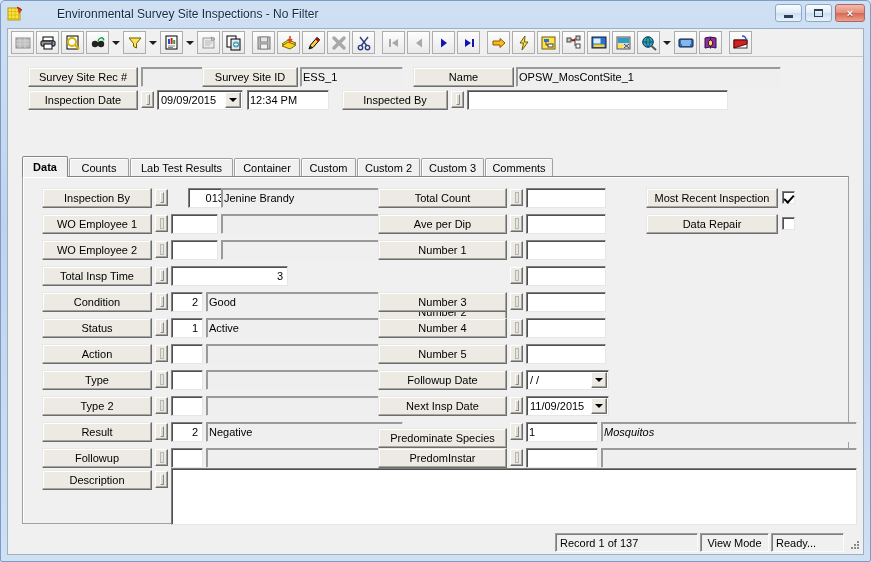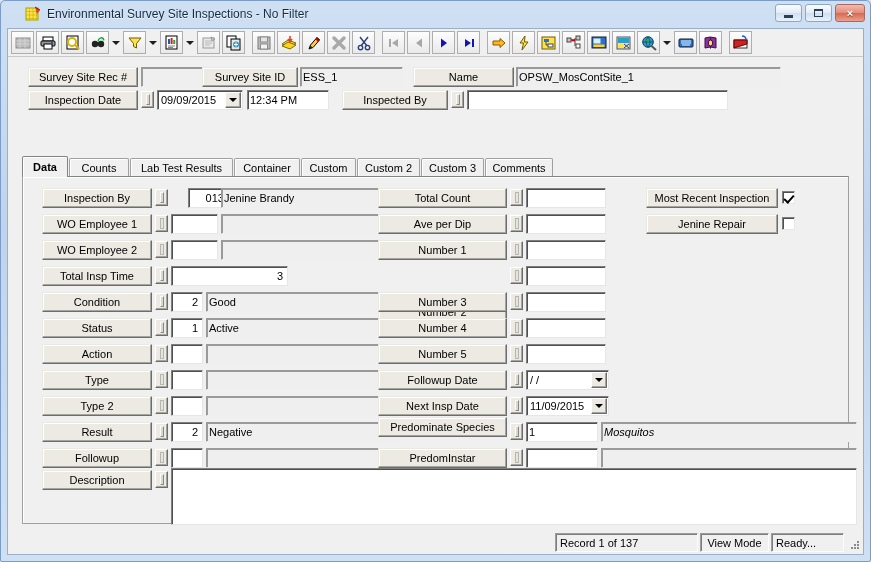--- a/index.html
+++ b/index.html
@@ -17,22 +17,23 @@
     width: 871px; height: 562px;
     background: linear-gradient(180deg,#cfe0f3 0%, #bfd4ec 40%, #cfe0f3 100%);
     border: 1px solid #7a9cc6;
     border-radius: 5px 5px 2px 2px;
     padding: 0;
   }
   
   .titlebar {
     height: 26px;
     display: flex; align-items: center;
-    padding: 0 4px 0 24px;
+    padding: 0 4px 0 6px;
     position: relative;
+    gap: 28px;
   }
   .title-icon {
     width: 16px; height: 16px; flex: 0 0 16px;
     margin-right: 6px; position: relative;
   }
   .title-text {
     font-size: 12px; color: #102a43;
     font-family: "Liberation Sans", sans-serif;
     white-space: nowrap;
     text-shadow: 0 1px 0 rgba(255,255,255,.75);
@@ -644,37 +645,37 @@
             <div class="btn3d abs" style="left: 355px; top: 219px; width: 129px; height: 20px;">Next Insp Date</div>
             <div class="lk abs" style="left: 487px; top: 220px;">
               <i></i>
             </div>
             <div class="inp abs" style="left: 503px; top: 219px; width: 83px; height: 20px; padding: 0px;">
               <span style="flex:1;padding-left:3px;">11/09/2015</span>
               <span class="cmb-btn">
                 <span class="arr"></span>
               </span>
             </div>
-            <div class="btn3d abs" style="left: 355px; top: 240px; width: 129px; height: 20px;">Predominate Species</div>
+            <div class="btn3d abs" style="left: 355px; top: 251px; width: 129px; height: 20px;">Predominate Species</div>
             <div class="lk abs" style="left: 487px; top: 246px;">
               <i></i>
             </div>
             <div class="inp abs" style="left: 503px; top: 245px; width: 72px; height: 20px;">1</div>
             <div class="inp ro abs" style="left: 578px; top: 245px; width: 256px; height: 20px; font-style: italic;">Mosquitos</div>
             <div class="btn3d abs" style="left: 355px; top: 271px; width: 129px; height: 20px;">PredomInstar</div>
             <div class="lk abs dim" style="left: 487px; top: 272px;">
               <i></i>
             </div>
             <div class="inp abs" style="left: 503px; top: 271px; width: 72px; height: 20px;"></div>
             <div class="inp ro abs" style="left: 578px; top: 271px; width: 256px; height: 20px;"></div>
           </div>
         <div id="right-col">
             <div class="btn3d abs" style="left: 623px; top: 11px; width: 132px; height: 20px;">Most Recent Inspection</div>
             <div class="chk abs on" style="left: 759px; top: 14px;"></div>
-            <div class="btn3d abs" style="left: 623px; top: 37px; width: 132px; height: 20px;">Jenine Repair</div>
+            <div class="btn3d abs" style="left: 623px; top: 37px; width: 132px; height: 20px;">Data Repair</div>
             <div class="chk abs" style="left: 759px; top: 40px;"></div>
           </div>
 
         <div class="btn3d abs" style="left:19px;top:293px;width:110px;height:20px;">Description</div>
         <div class="lk abs" style="left:132px;top:294px;">
             <i></i>
           </div>
         <div class="inp abs" style="left:148px;top:291px;width:686px;height:57px;align-items:flex-start;padding-top:2px;"></div>
       </div>
     </div>

